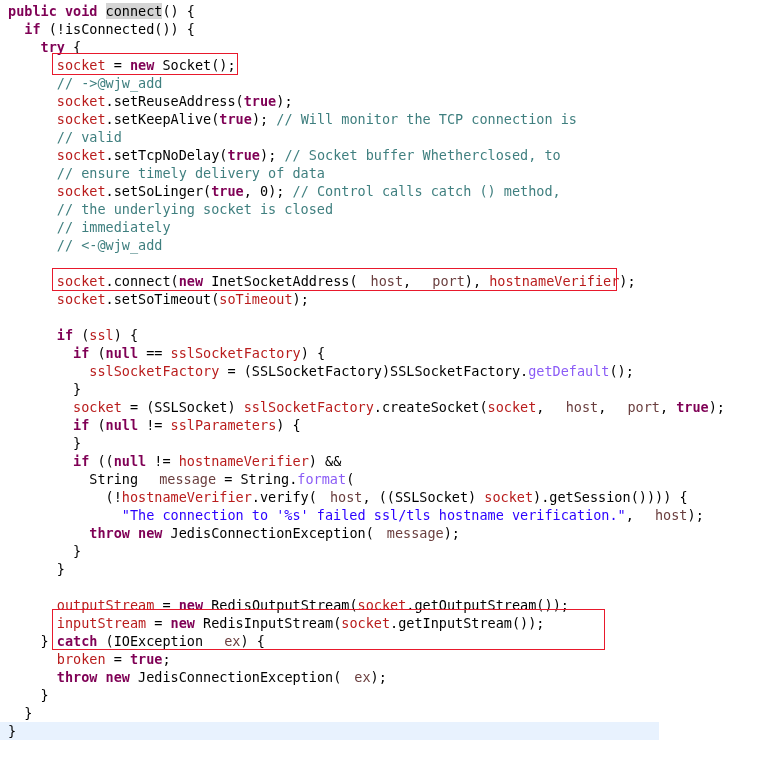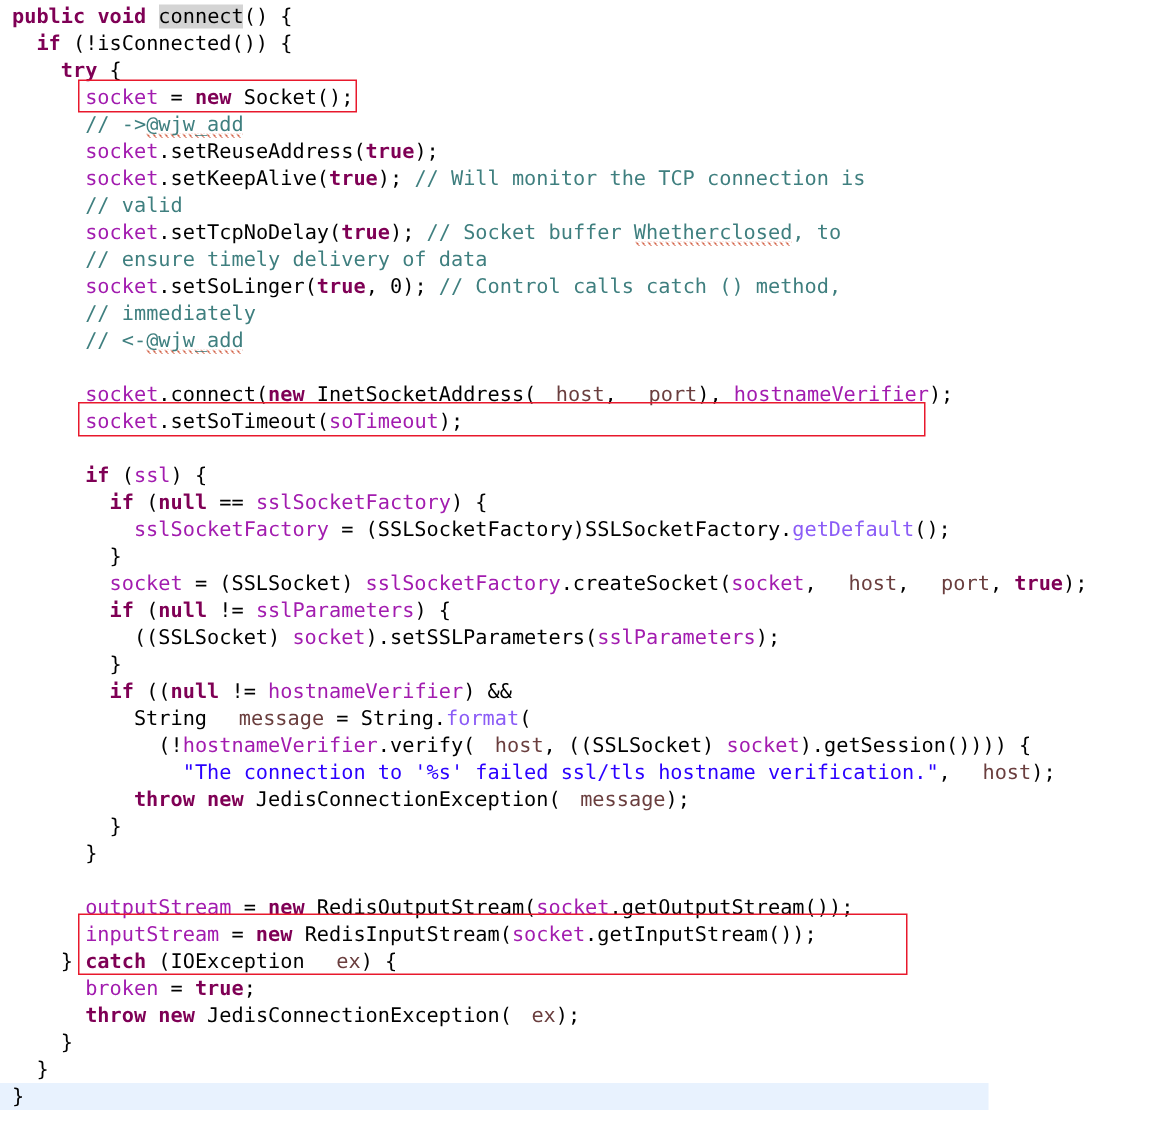--- a/index.html
+++ b/index.html
@@ -36,21 +36,21 @@
     padding-left: 8px;
     box-sizing: border-box;
     letter-spacing: 0px;
   }
   .line.current {
     background: #e8f2fe;
   }
   
   .kw      { color: #7f0055; font-weight: bold; }            
   .plain   { color: #000000; }                                
-  .fld     { color: #a21caf; }                                
+  .fld     { color: #b91c1c; }                                
   .par     { color: #6a3e3e; padding-left: 13px; }                                
   .str     { color: #2a00ff; }                                
   .cmt     { color: #3f7f7f; }                                
   .stat    { color: #8b5cf6; }                                
   .hl      { background: #d4d4d4; }
   .spell-underline {
     background-repeat: repeat-x;
     background-position: 0 100%;
     background-size: 4px 3px;
     background-image:
@@ -88,20 +88,21 @@
     <div class="line"><span class="plain">      </span><span class="fld">socket</span><span class="plain">.setKeepAlive(</span><span class="kw">true</span><span class="plain">); </span><span class="cmt">// Will monitor the TCP connection is</span></div>
 
     <div class="line"><span class="plain">      </span><span class="cmt">// valid</span></div>
 
     <div class="line"><span class="plain">      </span><span class="fld">socket</span><span class="plain">.setTcpNoDelay(</span><span class="kw">true</span><span class="plain">); </span><span class="cmt">// Socket buffer </span><span class="cmt spell-underline">Whetherclosed</span><span class="cmt">, to</span></div>
 
     <div class="line"><span class="plain">      </span><span class="cmt">// ensure timely delivery of data</span></div>
 
     <div class="line"><span class="plain">      </span><span class="fld">socket</span><span class="plain">.setSoLinger(</span><span class="kw">true</span><span class="plain">, 0); </span><span class="cmt">// Control calls catch () method,</span></div>
 
+    <div class="line"><span class="plain">      </span><span class="cmt">// the underlying socket is closed</span></div>
 
     <div class="line"><span class="plain">      </span><span class="cmt">// immediately</span></div>
 
     <div class="line"><span class="plain">      </span><span class="cmt">// &lt;-</span><span class="cmt spell-underline">@wjw_add</span></div>
 
     <div class="line"><span class="plain"> </span></div>
 
     <div class="line"><span class="plain">      </span><span class="fld">socket</span><span class="plain">.connect(</span><span class="kw">new</span><span class="plain"> InetSocketAddress(</span><span class="par">host</span><span class="plain">, </span><span class="par">port</span><span class="plain">), </span><span class="fld">hostnameVerifier</span><span class="plain">);</span></div>
 
     <div class="line"><span class="plain">      </span><span class="fld">socket</span><span class="plain">.setSoTimeout(</span><span class="fld">soTimeout</span><span class="plain">);</span></div>
@@ -113,21 +114,20 @@
     <div class="line"><span class="plain">        </span><span class="kw">if</span><span class="plain"> (</span><span class="kw">null</span><span class="plain"> == </span><span class="fld">sslSocketFactory</span><span class="plain">) {</span></div>
 
     <div class="line"><span class="plain">          </span><span class="fld">sslSocketFactory</span><span class="plain"> = (SSLSocketFactory)SSLSocketFactory.</span><span class="stat">getDefault</span><span class="plain">();</span></div>
 
     <div class="line"><span class="plain">        }</span></div>
 
     <div class="line"><span class="plain">        </span><span class="fld">socket</span><span class="plain"> = (SSLSocket) </span><span class="fld">sslSocketFactory</span><span class="plain">.createSocket(</span><span class="fld">socket</span><span class="plain">, </span><span class="par">host</span><span class="plain">, </span><span class="par">port</span><span class="plain">, </span><span class="kw">true</span><span class="plain">);</span></div>
 
     <div class="line"><span class="plain">        </span><span class="kw">if</span><span class="plain"> (</span><span class="kw">null</span><span class="plain"> != </span><span class="fld">sslParameters</span><span class="plain">) {</span></div>
 
-    <div class="line"><span class="plain">          ((SSLSocket) </span><span class="fld">socket</span><span class="plain">).setSSLParameters(</span><span class="fld">sslParameters</span><span class="plain">);</span></div>
 
     <div class="line"><span class="plain">        }</span></div>
 
     <div class="line"><span class="plain">        </span><span class="kw">if</span><span class="plain"> ((</span><span class="kw">null</span><span class="plain"> != </span><span class="fld">hostnameVerifier</span><span class="plain">) &amp;&amp;</span></div>
 
     <div class="line"><span class="plain">          String </span><span class="par">message</span><span class="plain"> = String.</span><span class="stat">format</span><span class="plain">(</span></div>
 
     <div class="line"><span class="plain">            (!</span><span class="fld">hostnameVerifier</span><span class="plain">.verify(</span><span class="par">host</span><span class="plain">, ((SSLSocket) </span><span class="fld">socket</span><span class="plain">).getSession()))) {</span></div>
 
     <div class="line"><span class="plain">              </span><span class="str">"The connection to '%s' failed ssl/tls hostname verification."</span><span class="plain">, </span><span class="par">host</span><span class="plain">);</span></div>

